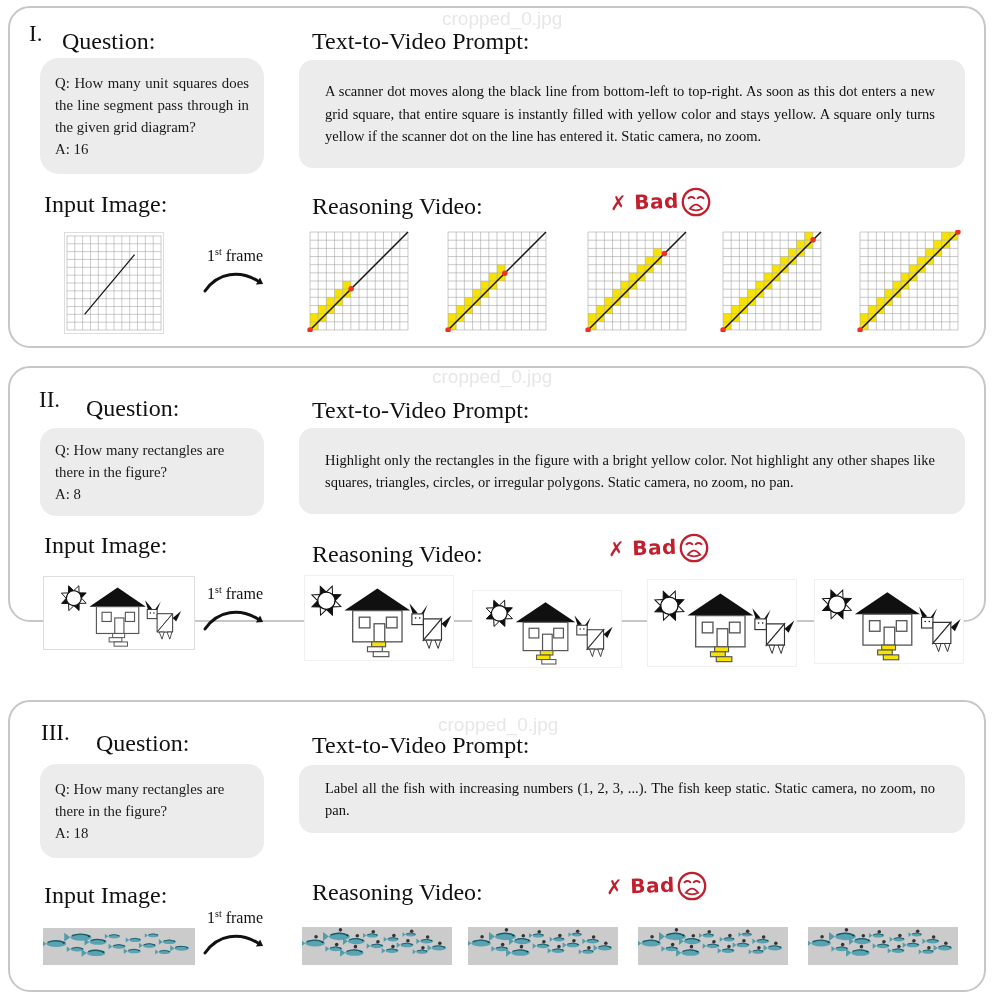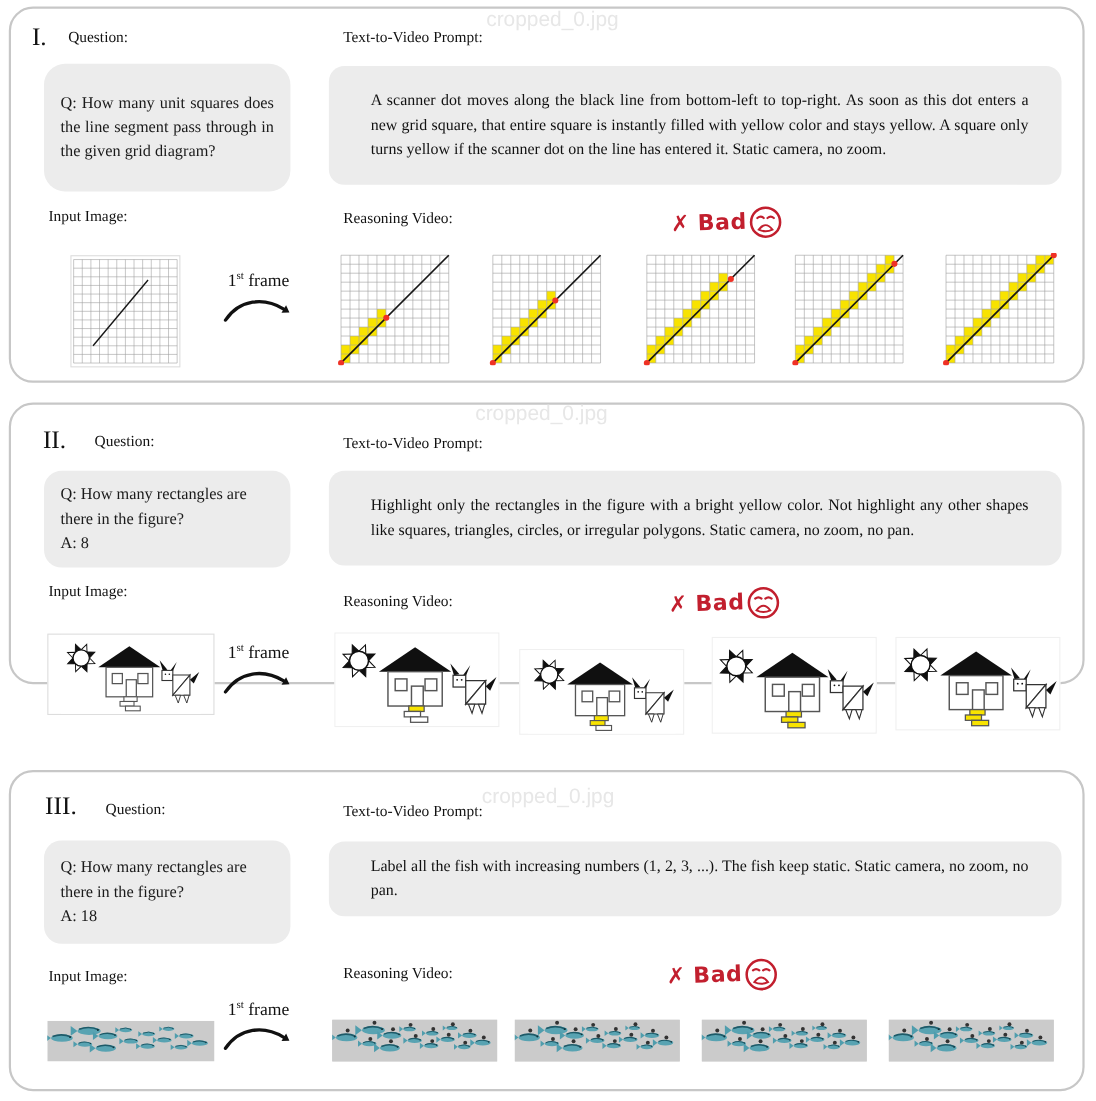--- a/index.html
+++ b/index.html
@@ -1,27 +1,27 @@
 <!DOCTYPE html>
 <html style="--bad-red: #c21f2e;"><head>
 <meta charset="utf-8">
 <style>
   html,body{margin:0;padding:0;background:#fff;}
   #root{position:relative;width:996px;height:1001px;background:#fff;overflow:hidden;
         font-family:"Liberation Serif",serif;color:#111;}
   .panel{position:absolute;background:#fff;border:2px solid #c7c7c7;border-radius:22px;box-sizing:border-box;}
   .abs{position:absolute;}
   .numeral{font-size:23px;line-height:1;}
-  .hlabel{font-size:14px;line-height:1.2;}
+  .hlabel{font-size:24px;line-height:1.2;}
   .qbox{background:#ececec;border-radius:16px;box-sizing:border-box;display:flex;flex-direction:column;
         justify-content:center;padding:0 15px;font-size:14.8px;line-height:1.5;color:#1a1a1a;}
   .qq{text-align:justify;}
   .promptbox{background:#ececec;border-radius:14px;box-sizing:border-box;display:flex;flex-direction:column;
         justify-content:center;padding:0 30px 0 26px;font-size:14.5px;line-height:1.55;color:#111;}
-  .ptext{text-align:justify;margin-left:12px;}
+  .ptext{text-align:justify;}
   .inputimg{background:#fff;border:1px solid #ddd;box-sizing:border-box;}
   .inputimg.noborder{border:none;}
   .ff{font-size:16px;white-space:nowrap;}
   .ff sup{font-size:10px;text-align:right;}
   .verdict{font-family:"DejaVu Sans",sans-serif;font-weight:bold;font-size:20px;color:var(--bad-red,#c21f2e);
         transform:rotate(-2deg);white-space:nowrap;letter-spacing:.5px;}
   .verdict .vmark{margin-right:7px;font-weight:normal;}
   .frame{position:absolute;background:#fff;}
   .frame.fgray{background:#cbcbcb;}
   .frame.fedge{border:1px solid #f0f0f0;box-sizing:border-box;}
@@ -31,20 +31,21 @@
 </head>
 <body>
 
 <div id="root">
 
   <section class="panel" id="panel-0" style="left:8px;top:6px;width:978px;height:342px;">
     <span class="abs numeral" style="left:19px;top:14px;">I.</span>
     <span class="abs hlabel" style="left:52px;top:19px;">Question:</span>
     <div class="abs qbox" style="left:30px;top:50px;width:224px;height:116px;border-radius:19px;">
       <div class="qq">Q: How many unit squares does the line segment pass through in the given grid diagram?</div>
+      <div>A: 16</div>
     </div>
     <span class="abs hlabel" style="left:302px;top:19px;">Text-to-Video Prompt:</span>
     <div class="abs promptbox" style="left:289px;top:52px;width:666px;height:108px;">
       <div class="ptext">A scanner dot moves along the black line from bottom-left to top-right. As soon as this dot enters a new grid square, that entire square is instantly filled with yellow color and stays yellow. A square only turns yellow if the scanner dot on the line has entered it. Static camera, no zoom.</div>
     </div>
     <span class="abs hlabel" style="left:34px;top:182px;">Input Image:</span>
     <div class="abs inputimg" id="input-0" style="left:54px;top:224px;width:100px;height:102px;">
         <svg viewBox="0 0 100 100" width="100%" height="100%" preserveAspectRatio="xMidYMid meet">
           <g stroke="#a0a0a0" stroke-width="0.55">
             <line x1="2" y1="2" x2="98" y2="2"></line>

